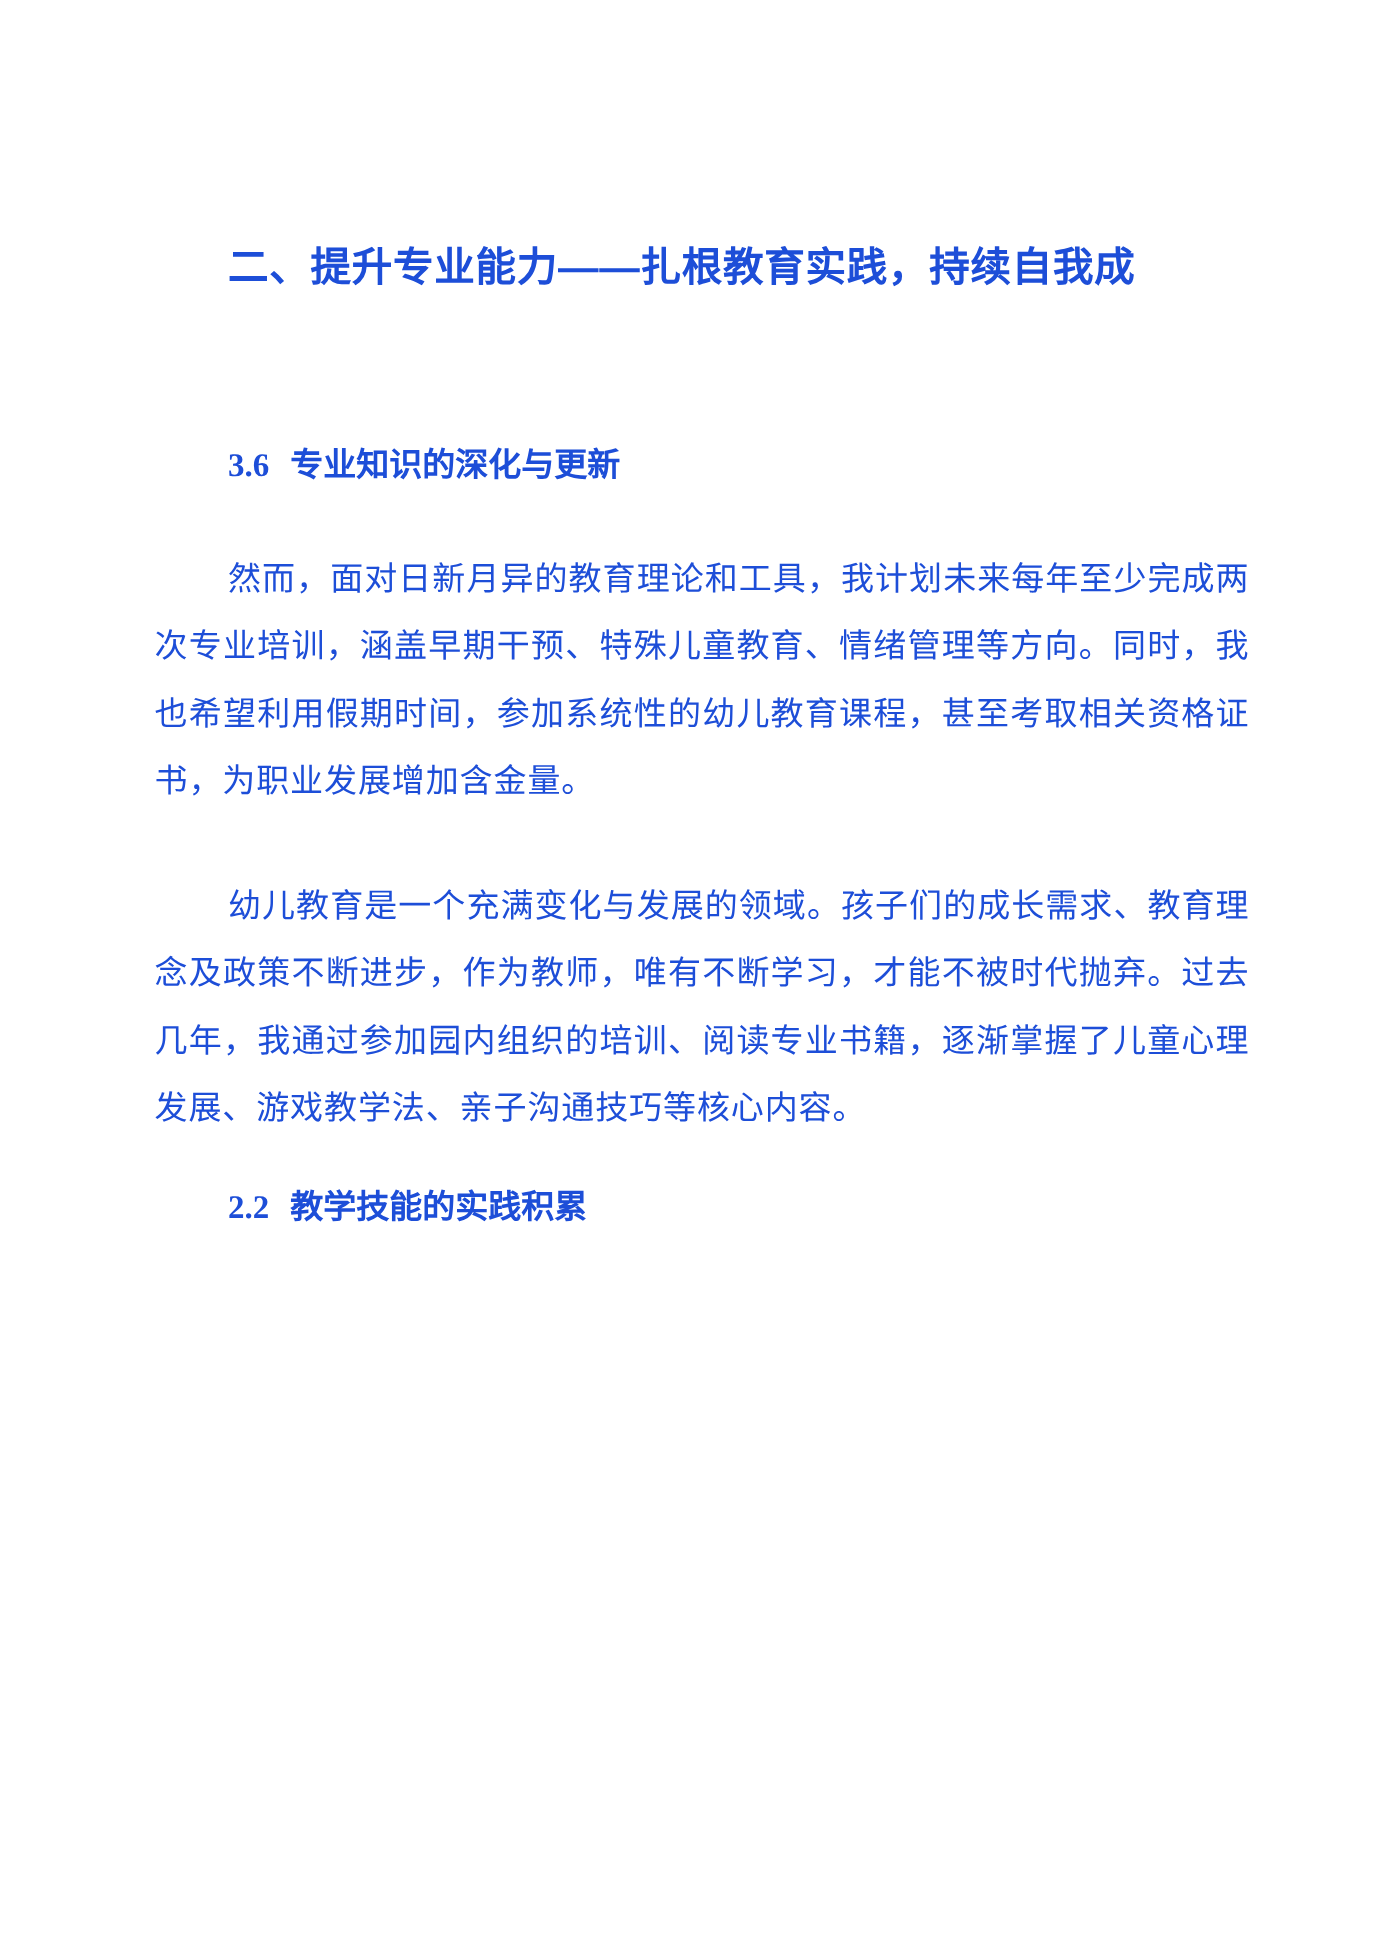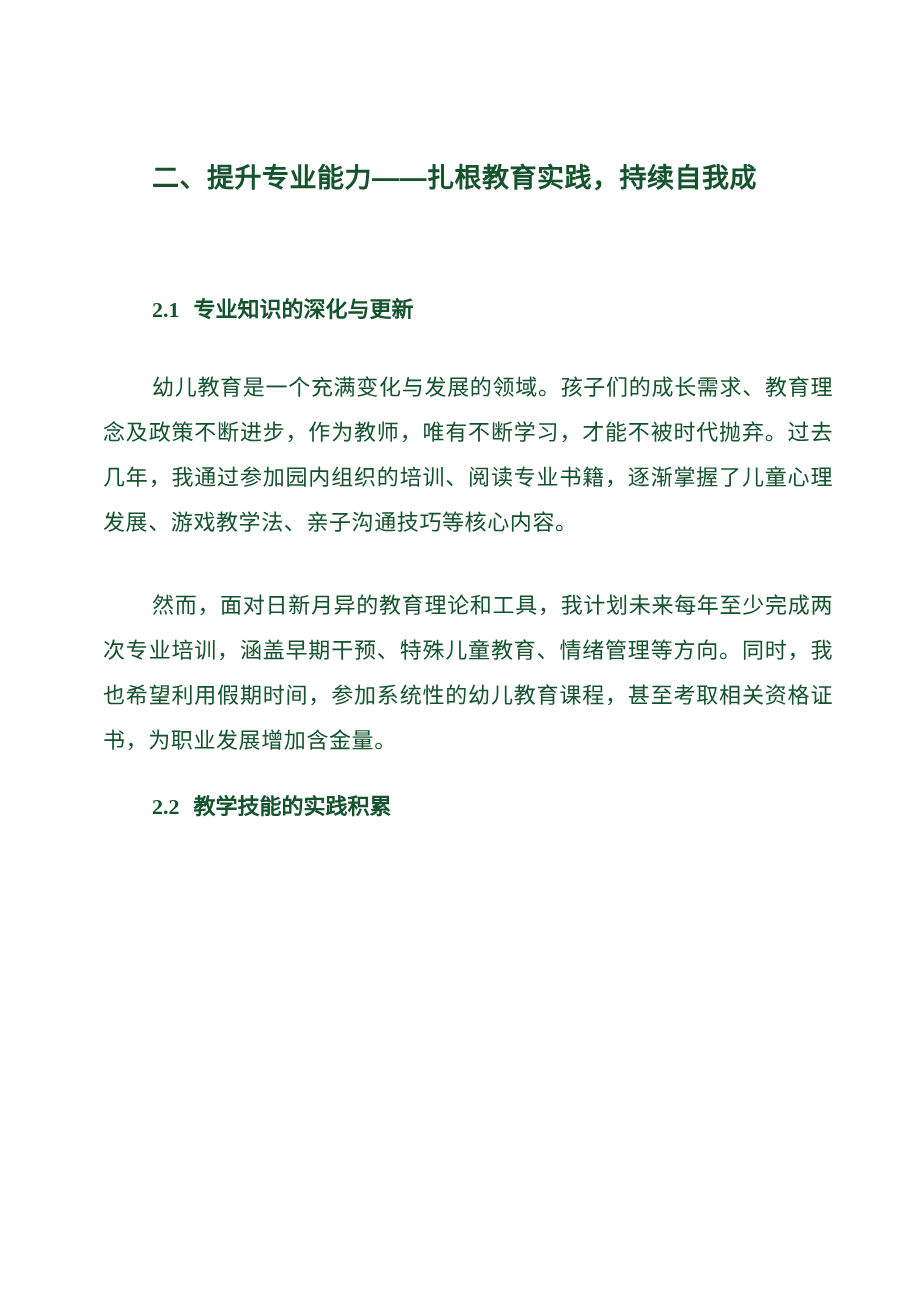--- a/index.html
+++ b/index.html
@@ -8,21 +8,21 @@
     background: #ffffff;
   }
   .page {
     position: relative;
     width: 920px;
     height: 1301px;
     margin: 0 auto;
     background: #ffffff;
     box-sizing: border-box;
     padding: 158px 87px 0 103px;
-    color: #14532d;
+    color: #1d4ed8;
     overflow: hidden;
   }
   .doc-title {
     margin: 0 0 0 49px;
     font-family: "Liberation Sans", "DejaVu Sans", sans-serif;
     font-weight: bold;
     font-size: 27px;
     line-height: 40px;
     letter-spacing: 0.5px;
     white-space: nowrap;
@@ -38,21 +38,21 @@
   }
   .sec-heading.second {
     margin-top: 29px;
   }
   .sec-num {
     font-family: "Liberation Serif", "DejaVu Serif", serif;
     font-weight: bold;
     margin-right: 14px;
   }
   .sec-text {
-    font-family: Liberation Mono, monospace;
+    font-family: Liberation Sans, sans-serif;
     font-weight: bold;
   }
   .body-para {
     margin: 38px 0 0 0;
     font-family: "Liberation Serif", "DejaVu Serif", serif;
     font-size: 22px;
     line-height: 45px;
     letter-spacing: 0.6px;
     text-align: justify;
     text-justify: inter-ideograph;
@@ -61,24 +61,24 @@
 </style>
 </head>
 <body>
 
 <div class="page">
 
   <h1 class="doc-title">二、提升专业能力——扎根教育实践，持续自我成</h1>
 
   <section>
     <h2 class="sec-heading first">
-      <span class="sec-num">2.1</span><span class="sec-text">专业知识的深化与更新</span>
+      <span class="sec-num">3.6</span><span class="sec-text">专业知识的深化与更新</span>
     </h2>
+    <p class="body-para">然而，面对日新月异的教育理论和工具，我计划未来每年至少完成两次专业培训，涵盖早期干预、特殊儿童教育、情绪管理等方向。同时，我也希望利用假期时间，参加系统性的幼儿教育课程，甚至考取相关资格证书，为职业发展增加含金量。</p>
     <p class="body-para">幼儿教育是一个充满变化与发展的领域。孩子们的成长需求、教育理念及政策不断进步，作为教师，唯有不断学习，才能不被时代抛弃。过去几年，我通过参加园内组织的培训、阅读专业书籍，逐渐掌握了儿童心理发展、游戏教学法、亲子沟通技巧等核心内容。</p>
-    <p class="body-para">然而，面对日新月异的教育理论和工具，我计划未来每年至少完成两次专业培训，涵盖早期干预、特殊儿童教育、情绪管理等方向。同时，我也希望利用假期时间，参加系统性的幼儿教育课程，甚至考取相关资格证书，为职业发展增加含金量。</p>
   </section>
 
   <section>
     <h2 class="sec-heading second">
       <span class="sec-num">2.2</span><span class="sec-text">教学技能的实践积累</span>
     </h2>
   </section>
 
 </div>
 

